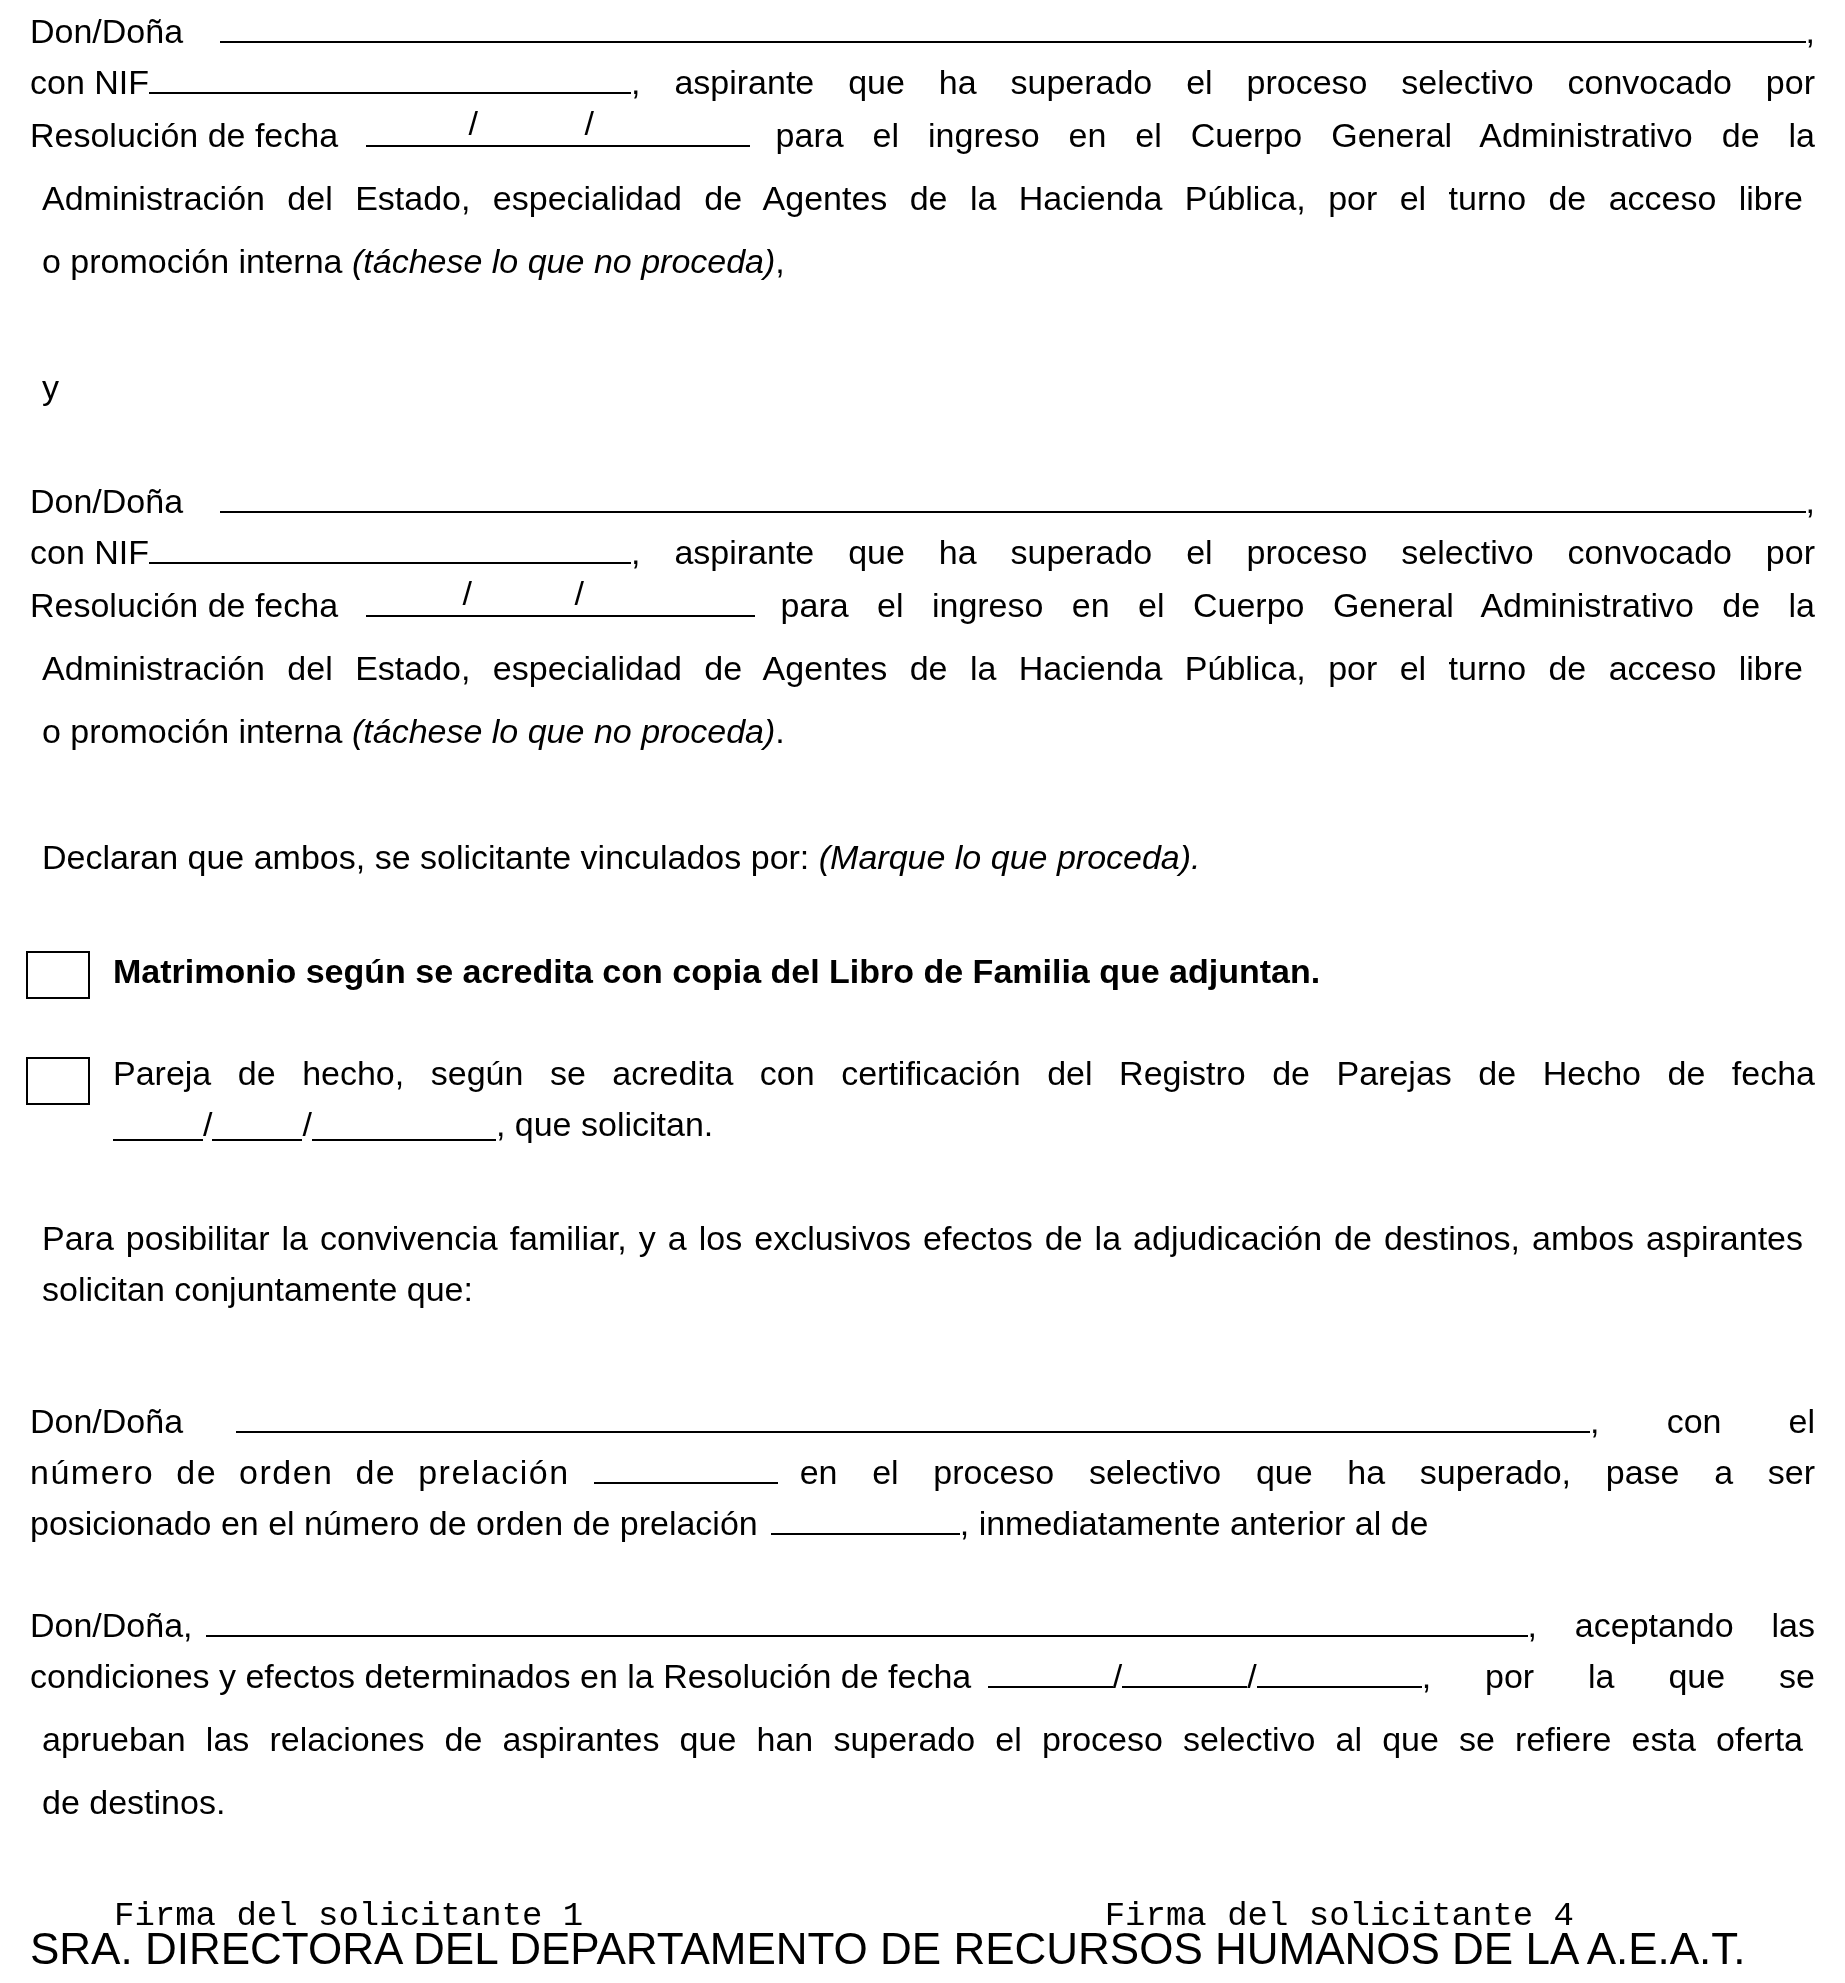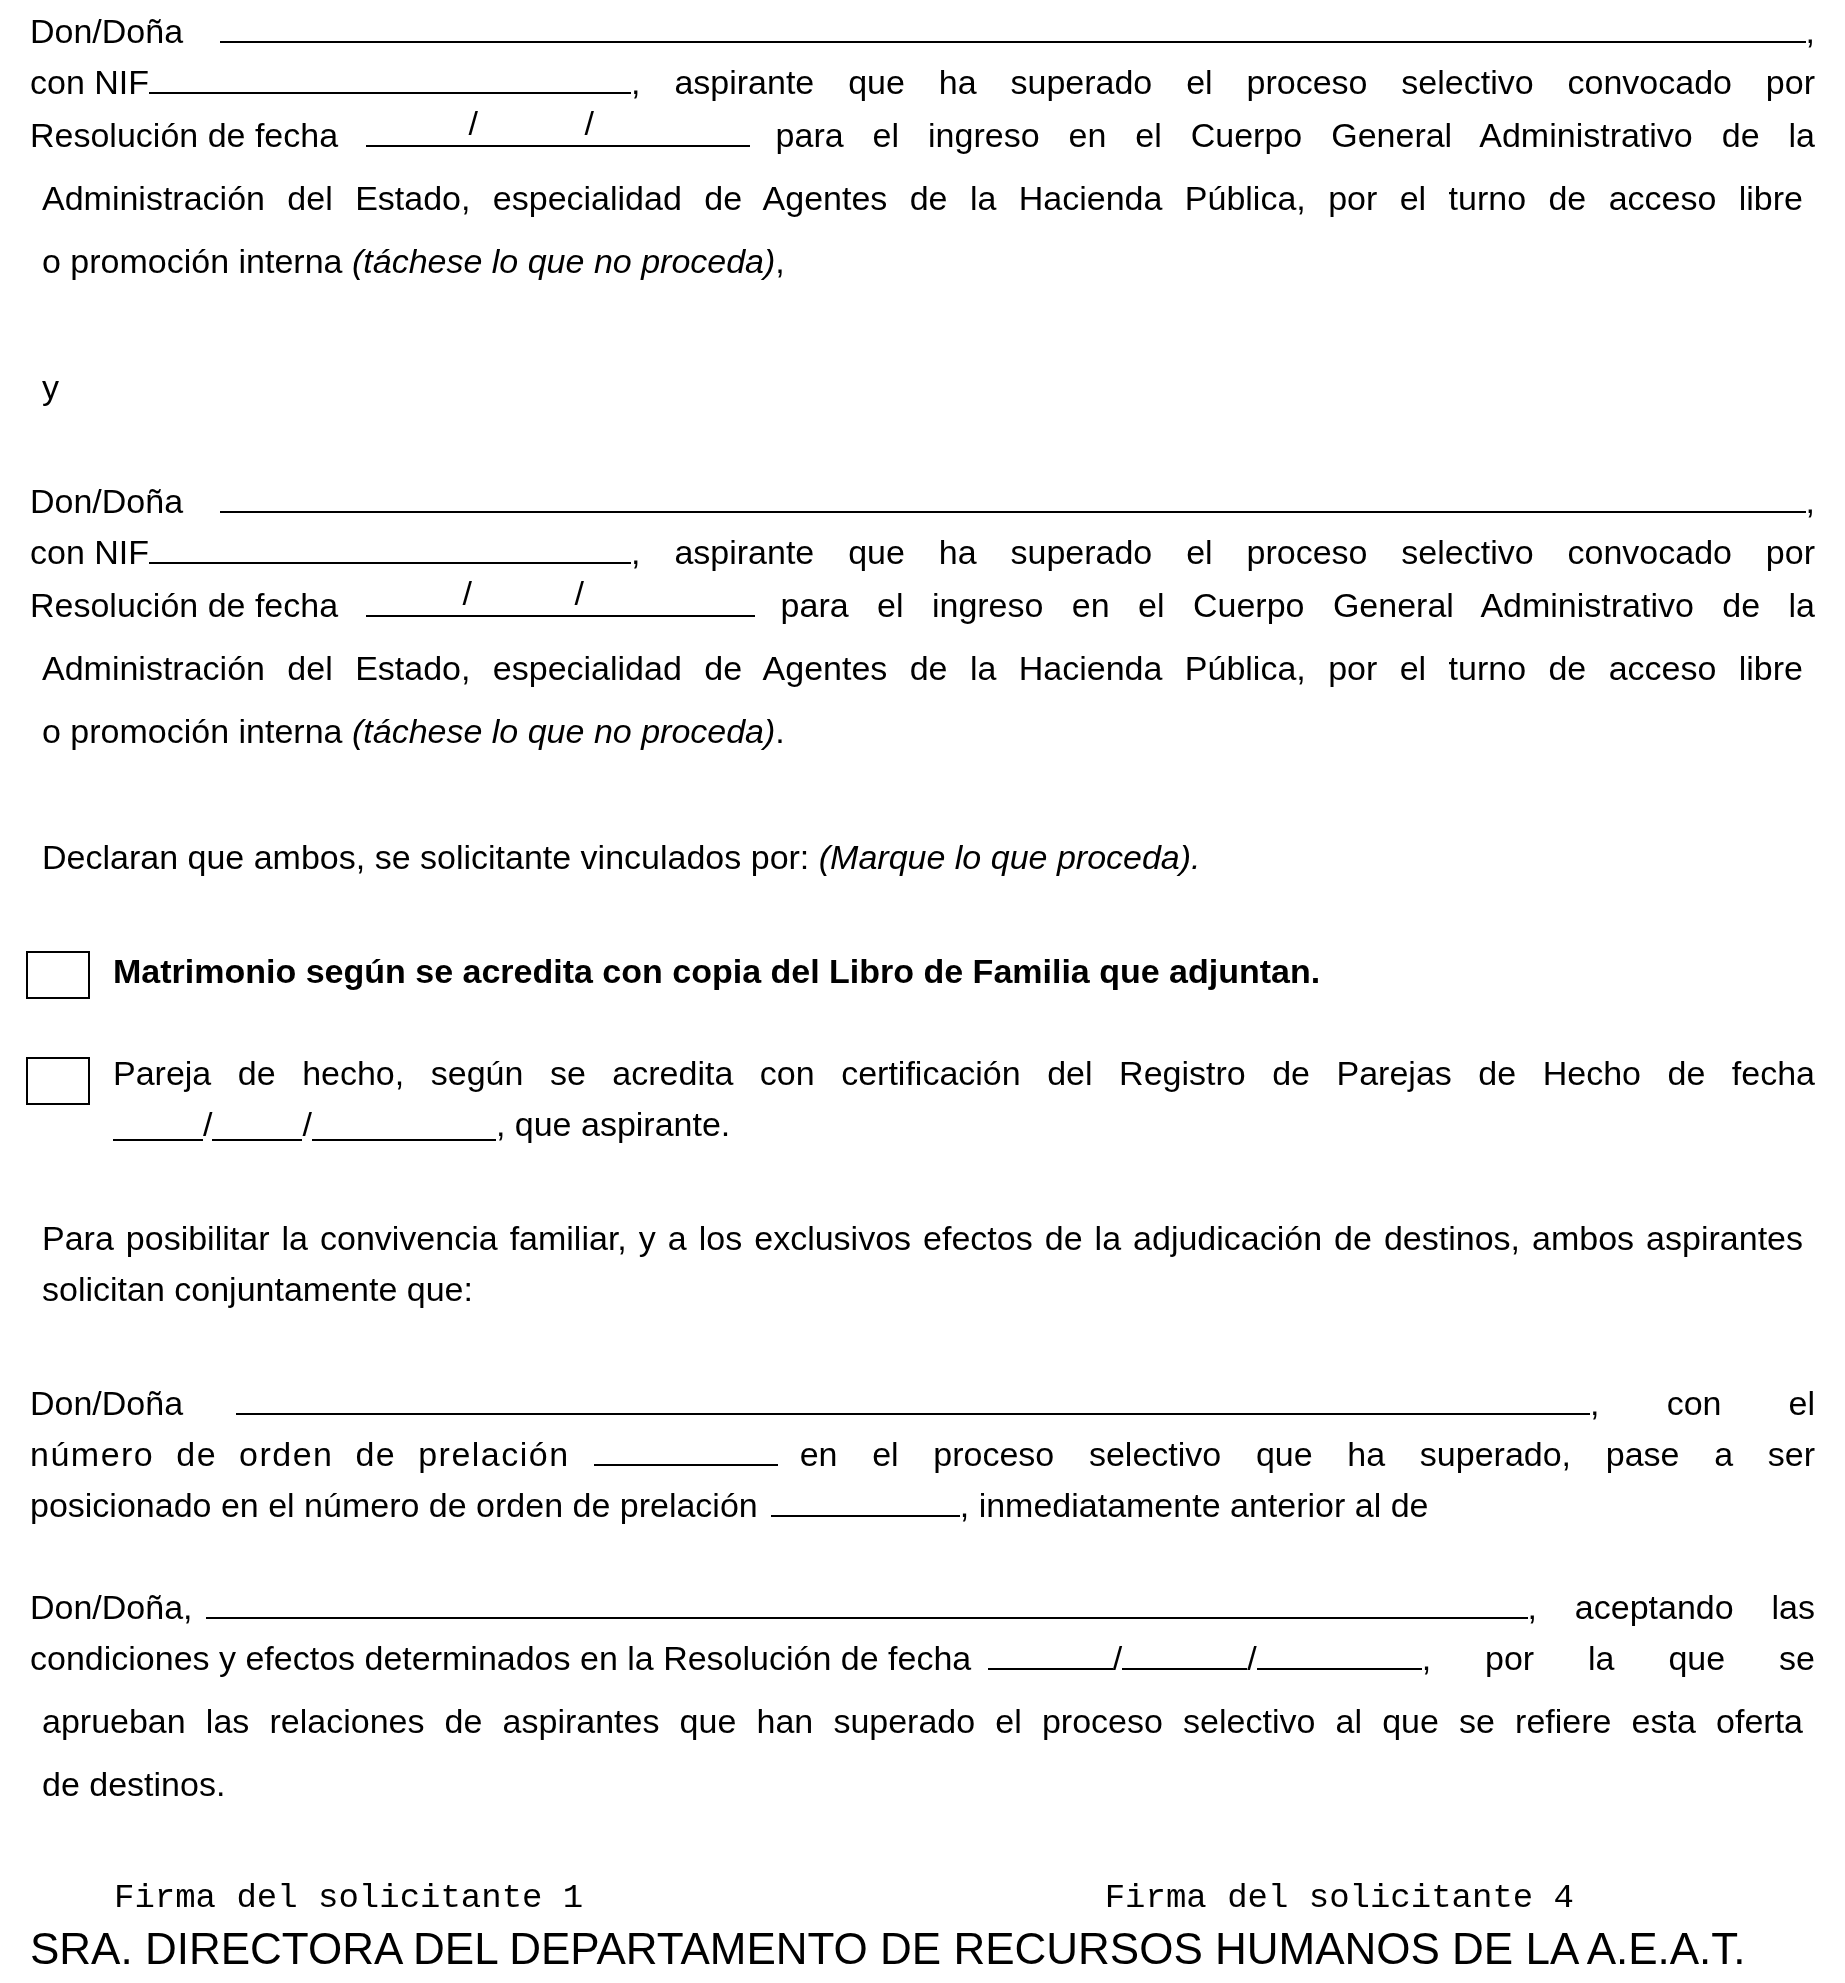--- a/index.html
+++ b/index.html
@@ -79,33 +79,33 @@
   <div class="check-row" style="margin-top:0;font-weight:bold;">
     <span class="checkbox"></span>
     <span>Matrimonio según se acredita con copia del Libro de Familia que adjuntan.</span>
   </div>
 
   <div style="height:51px;"></div>
   <div class="check-row">
     <span class="checkbox" style="top:9.2px;"></span>
     <div style="text-align:justify; text-align-last:justify;">Pareja de hecho, según se acredita con certificación del Registro de Parejas de Hecho de fecha</div>
     <div>
-      <span class="blank" style="width:90px;"></span><span>/</span><span class="blank" style="width:90px;"></span><span>/</span><span class="blank" style="width:184px;"></span><span>, que aspirante.</span>
+      <span class="blank" style="width:90px;"></span><span>/</span><span class="blank" style="width:90px;"></span><span>/</span><span class="blank" style="width:184px;"></span><span>, que solicitan.</span>
     </div>
   </div>
 
   <div class="gap"></div>
   <p class="para">Para posibilitar la convivencia familiar, y a los exclusivos efectos de la adjudicación de destinos, ambos aspirantes solicitan conjuntamente que:</p>
 
   <div class="gap"></div>
 
   <div class="line">
     <span>Don/Doña</span>
     <span class="blank" style="margin-left:53px; width:1354px;"></span>
-    <span class="fill" style="text-align:justify; text-align-last:justify; white-space:pre;">, con el</span>
+    <span class="fill" style="text-align:justify; text-align-last:justify; white-space:pre;margin-top:18px;">, con el</span>
   </div>
   <div class="line">
     <span style="letter-spacing:1.5px; word-spacing:11px;">número de orden de prelación</span>
     <span class="blank" style="margin-left:24px; width:184px;"></span>
     <span class="fill" style="margin-left:22px; text-align:justify; text-align-last:justify;">en el proceso selectivo que ha superado, pase a ser</span>
   </div>
   <div class="line">
     <span>posicionado en el número de orden de prelación</span>
     <span class="blank" style="margin-left:13px; width:189px;"></span>
     <span>, inmediatamente anterior al de</span>

